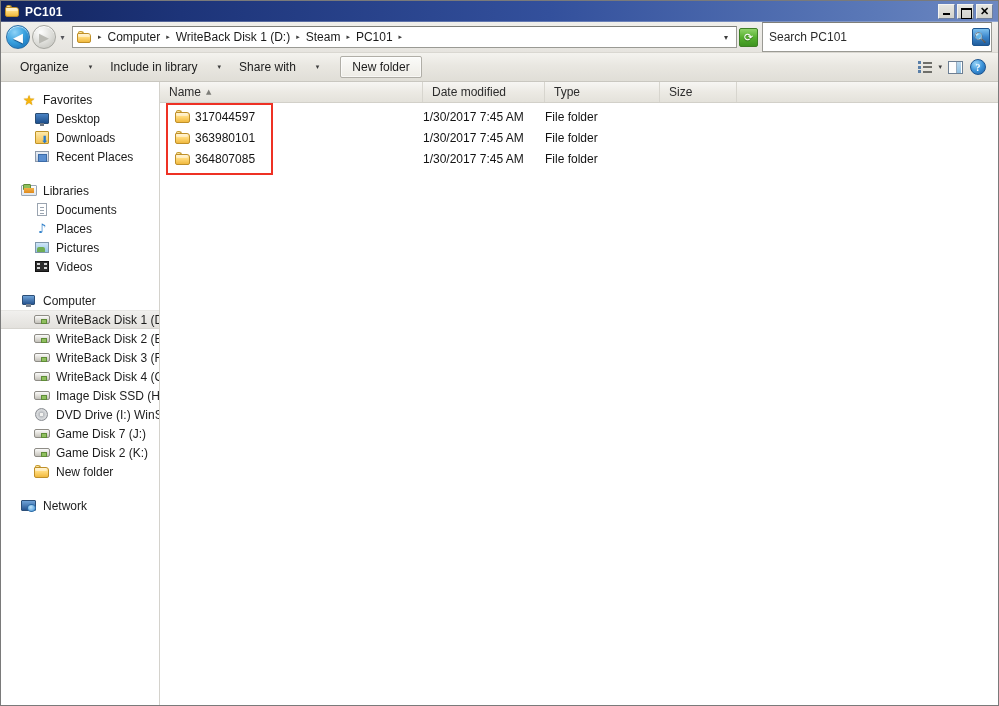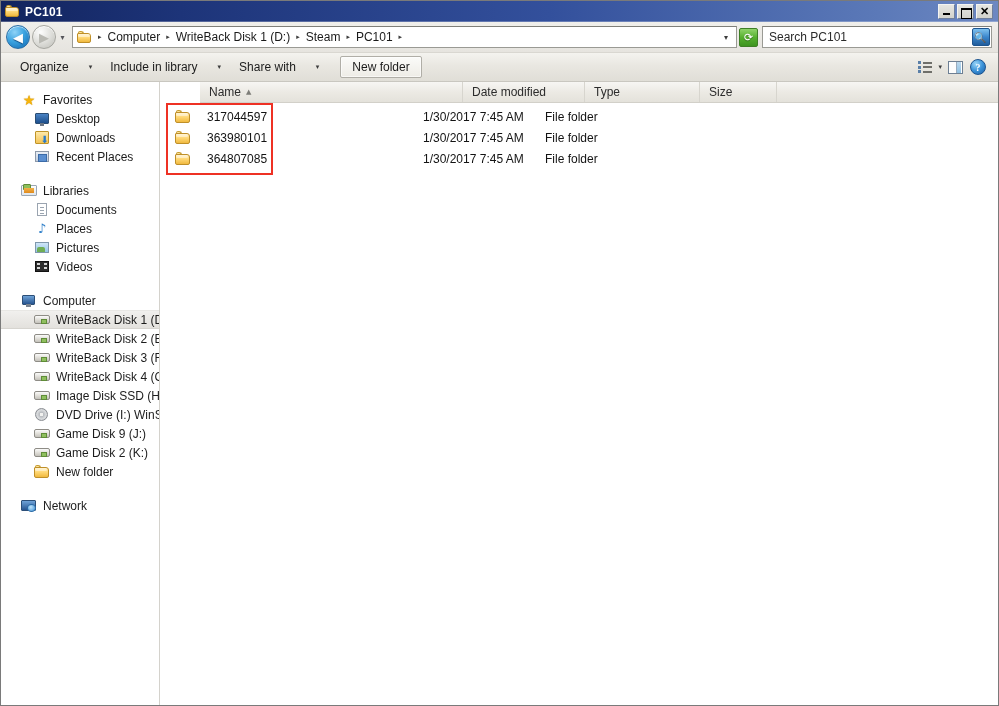--- a/index.html
+++ b/index.html
@@ -112,21 +112,21 @@
   .refresh-btn {
     width: 19px; height: 19px; margin: 0 4px 0 2px; flex: 0 0 auto;
     background: linear-gradient(to bottom, #8fd36a 0%, #56b02f 50%, #3e9420 100%);
     border: 1px solid #3f7f26; border-radius: 2px;
     display: flex; align-items: center; justify-content: center;
     color: #fff; font-size: 11px; line-height: 1;
     font-family: "DejaVu Sans", sans-serif;
     text-shadow: 0 1px 1px rgba(0,0,0,.35);
   }
   #searchbox {
-    width: 230px; height: 22px; flex: 0 0 auto;
+    width: 230px; height: 30px; flex: 0 0 auto;
     background: #ffffff; border: 1px solid #9a9a94; border-top-color: #7f7f79;
     display: flex; align-items: center; padding-left: 6px;
   }
   #searchbox .sq-text { flex:1 1 auto; font-size: 12px; color: #2b2b2b; }
   .search-ico {
     width: 18px; height: 18px; margin-right: 1px; flex:0 0 auto;
     background: linear-gradient(to bottom, #7fc2ef 0%, #3b87cd 50%, #215d9c 100%);
     border: 1px solid #1d5590; border-radius: 2px;
     display:flex; align-items:center; justify-content:center;
     color:#fff; font-size: 10px; font-family: "DejaVu Sans", sans-serif;
@@ -197,39 +197,38 @@
   }
   .nav-gap { height: 13px; }
   .nv-ico { width: 16px; height: 15px; position: relative; flex: 0 0 auto; }
 
   
   #listpane { flex: 1 1 auto; display: flex; flex-direction: column; min-width: 0; background:#fff; position: relative; }
   #colheaders {
     height: 21px; min-height: 21px; display: flex;
     background: linear-gradient(to bottom, #f7f6f3 0%, #eceae4 50%, #e4e2db 100%);
     border-bottom: 1px solid #d2d0c9;
-    margin-left: 40px;
   }
   .colh {
     display: flex; align-items: center; padding-left: 9px;
     font-size: 12px; color: #2c2c2c; position: relative;
     border-right: 1px solid #d7d5ce;
     white-space: nowrap;
   }
   .colh .sortmark { font-size: 7px; color: #7d7d78; margin-left: 5px; font-family:"DejaVu Sans", sans-serif;}
   .c-name { width: 263px; }
   .c-date { width: 122px; }
   .c-type { width: 115px; }
   .c-size { width: 77px; }
   .c-rest { flex: 1 1 auto; border-right: none; }
 
   #rows { flex: 1 1 auto; position: relative; padding-top: 3px; background:#fff; }
   .frow { height: 21px; display: flex; align-items: center; }
   .fcell { display: flex; align-items: center; font-size: 12px; color: #131313; white-space: nowrap; }
-  .fc-name { width: 263px; padding-left: 15px; gap: 16px; }
+  .fc-name { width: 263px; padding-left: 15px; gap: 4px; }
   .fc-date { width: 122px; }
   .fc-type { width: 115px; }
 
   
   #redbox {
     position: absolute;
     left: 6px; top: 0px; width: 107px; height: 72px;
     border: 2px solid #ee3124;
     pointer-events: none;
   }
@@ -532,21 +531,21 @@
         <div class="nav-row child">
           <span class="nv-ico">
               <span class="dvd-ico"></span>
             </span>
           <span>DVD Drive (I:) WinSup</span>
         </div>
         <div class="nav-row child">
           <span class="nv-ico">
               <span class="drive-ico"></span>
             </span>
-          <span>Game Disk 9 (J:)</span>
+          <span>Game Disk 7 (J:)</span>
         </div>
         <div class="nav-row child">
           <span class="nv-ico">
               <span class="drive-ico"></span>
             </span>
           <span>Game Disk 2 (K:)</span>
         </div>
         <div class="nav-row child">
           <span class="nv-ico">
             <span class="fldr">

